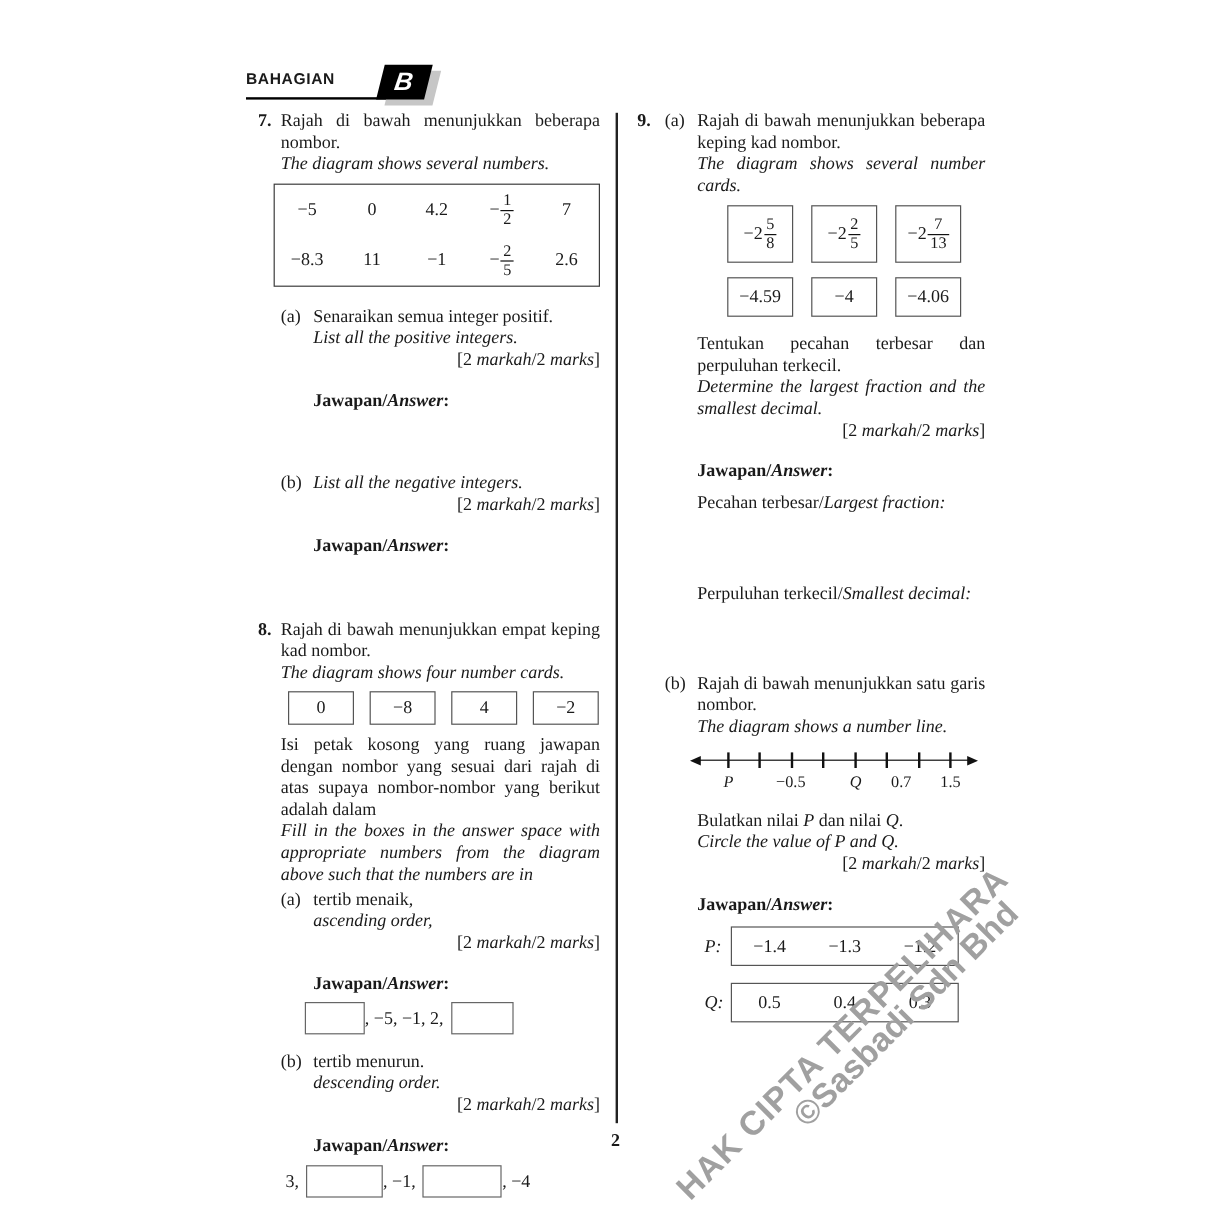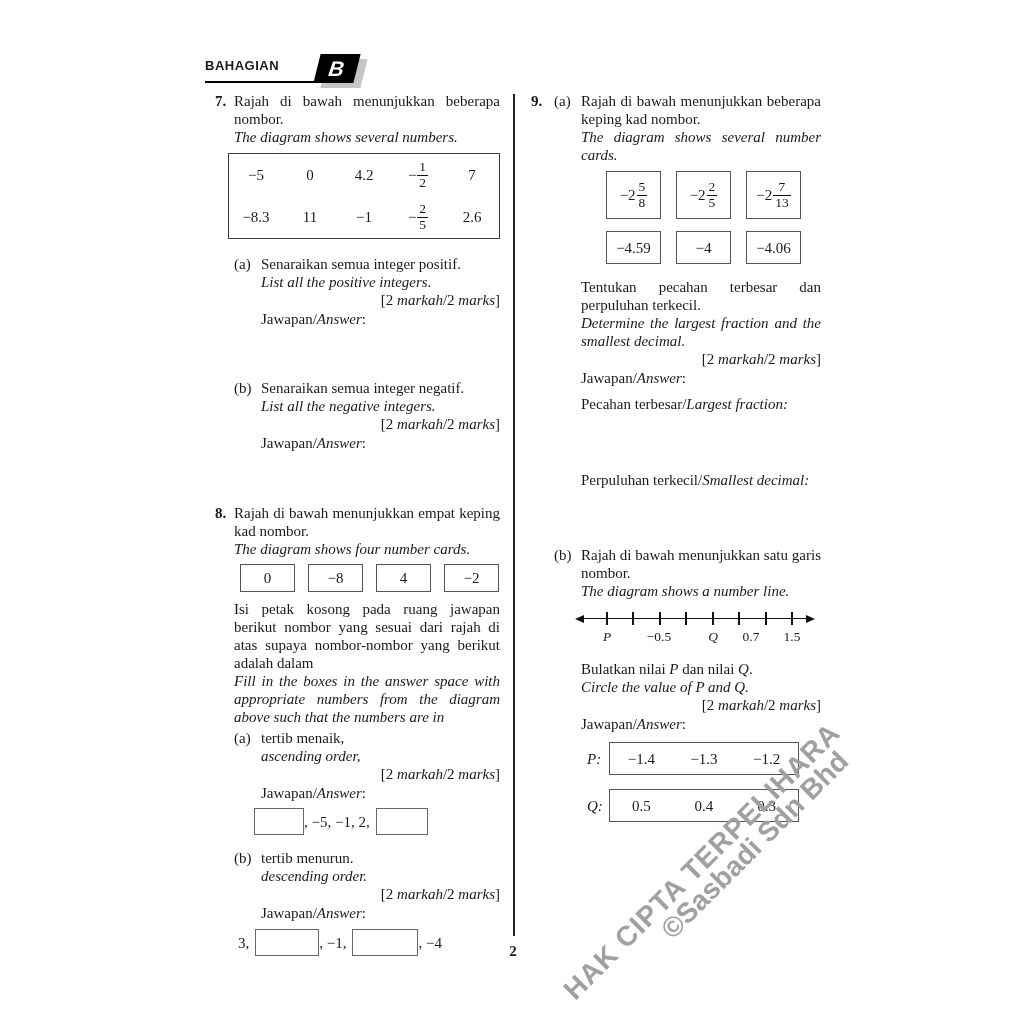--- a/index.html
+++ b/index.html
@@ -29,21 +29,21 @@
   .q { display:flex; }
   .qnum { flex:none; width:19px; font-weight:bold; }
   .qnum9 { flex:none; width:23px; font-weight:bold; }
   .qbody { flex:1; min-width:0; }
   .sub { display:flex; }
   .sublabel { flex:none; width:27px; }
   .subbody { flex:1; min-width:0; }
   .ms { text-align:justify; }
   .en { font-style:italic; text-align:justify; }
   .marks { text-align:right; }
-  .answer-label { margin-top:1px; }
+  .answer-label { margin-top:16px;font-weight:bold; }
 
   
   .q7-table { margin:7px 0 0 -6px; width:270px; border:1.5px solid #3c3c3c;
               display:grid; grid-template-columns:repeat(5,1fr); }
   .q7-cell { height:42px; display:flex; align-items:center; justify-content:center; font-size:15px; }
 
   .frac { display:inline-flex; align-items:center; }
   .frac .stack { display:inline-flex; flex-direction:column; align-items:center; line-height:1.1;
                  font-size:13.5px; margin-left:1px; }
   .frac .den { border-top:1px solid #111; padding:0 2px; }
@@ -153,21 +153,20 @@
             <div class="ms">Senaraikan semua integer positif.</div>
             <div class="en">List all the positive integers.</div>
             <div class="marks"><span>[2 </span><span class="it">markah</span><span>/2 </span><span class="it">marks</span><span>]</span></div>
             <div class="answer-label"><span>Jawapan/</span><span class="it">Answer</span><span>:</span></div>
           </div>
         </div>
 
         <div class="sub" style="margin-top:51px;">
           <div class="sublabel">(b)</div>
           <div class="subbody">
-            <div class="ms">Senaraikan semua integer negatif.</div>
             <div class="en">List all the negative integers.</div>
             <div class="marks"><span>[2 </span><span class="it">markah</span><span>/2 </span><span class="it">marks</span><span>]</span></div>
             <div class="answer-label"><span>Jawapan/</span><span class="it">Answer</span><span>:</span></div>
           </div>
         </div>
       </div>
     </div>
 
     <div class="q" style="margin-top:52px;">
       <div class="qnum">8.</div>
@@ -175,21 +174,21 @@
         <div class="ms">Rajah di bawah menunjukkan empat keping kad nombor.</div>
         <div class="en">The diagram shows four number cards.</div>
 
         <div class="card-row">
           <div class="card">0</div>
           <div class="card">−8</div>
           <div class="card">4</div>
           <div class="card">−2</div>
         </div>
 
-        <div class="ms" style="margin-top:8px;">Isi petak kosong pada ruang jawapan berikut nombor yang sesuai dari rajah di atas supaya nombor-nombor yang berikut adalah dalam</div>
+        <div class="ms" style="margin-top:8px;">Isi petak kosong yang ruang jawapan dengan nombor yang sesuai dari rajah di atas supaya nombor-nombor yang berikut adalah dalam</div>
         <div class="en">Fill in the boxes in the answer space with appropriate numbers from the diagram above such that the numbers are in</div>
 
         <div class="sub" style="margin-top:3px;">
           <div class="sublabel">(a)</div>
           <div class="subbody">
             <div class="ms">tertib menaik,</div>
             <div class="en">ascending order,</div>
             <div class="marks"><span>[2 </span><span class="it">markah</span><span>/2 </span><span class="it">marks</span><span>]</span></div>
             <div class="answer-label"><span>Jawapan/</span><span class="it">Answer</span><span>:</span></div>
             <div class="ans-row" style="margin:6px 0 0 -7px;text-align:right;">

